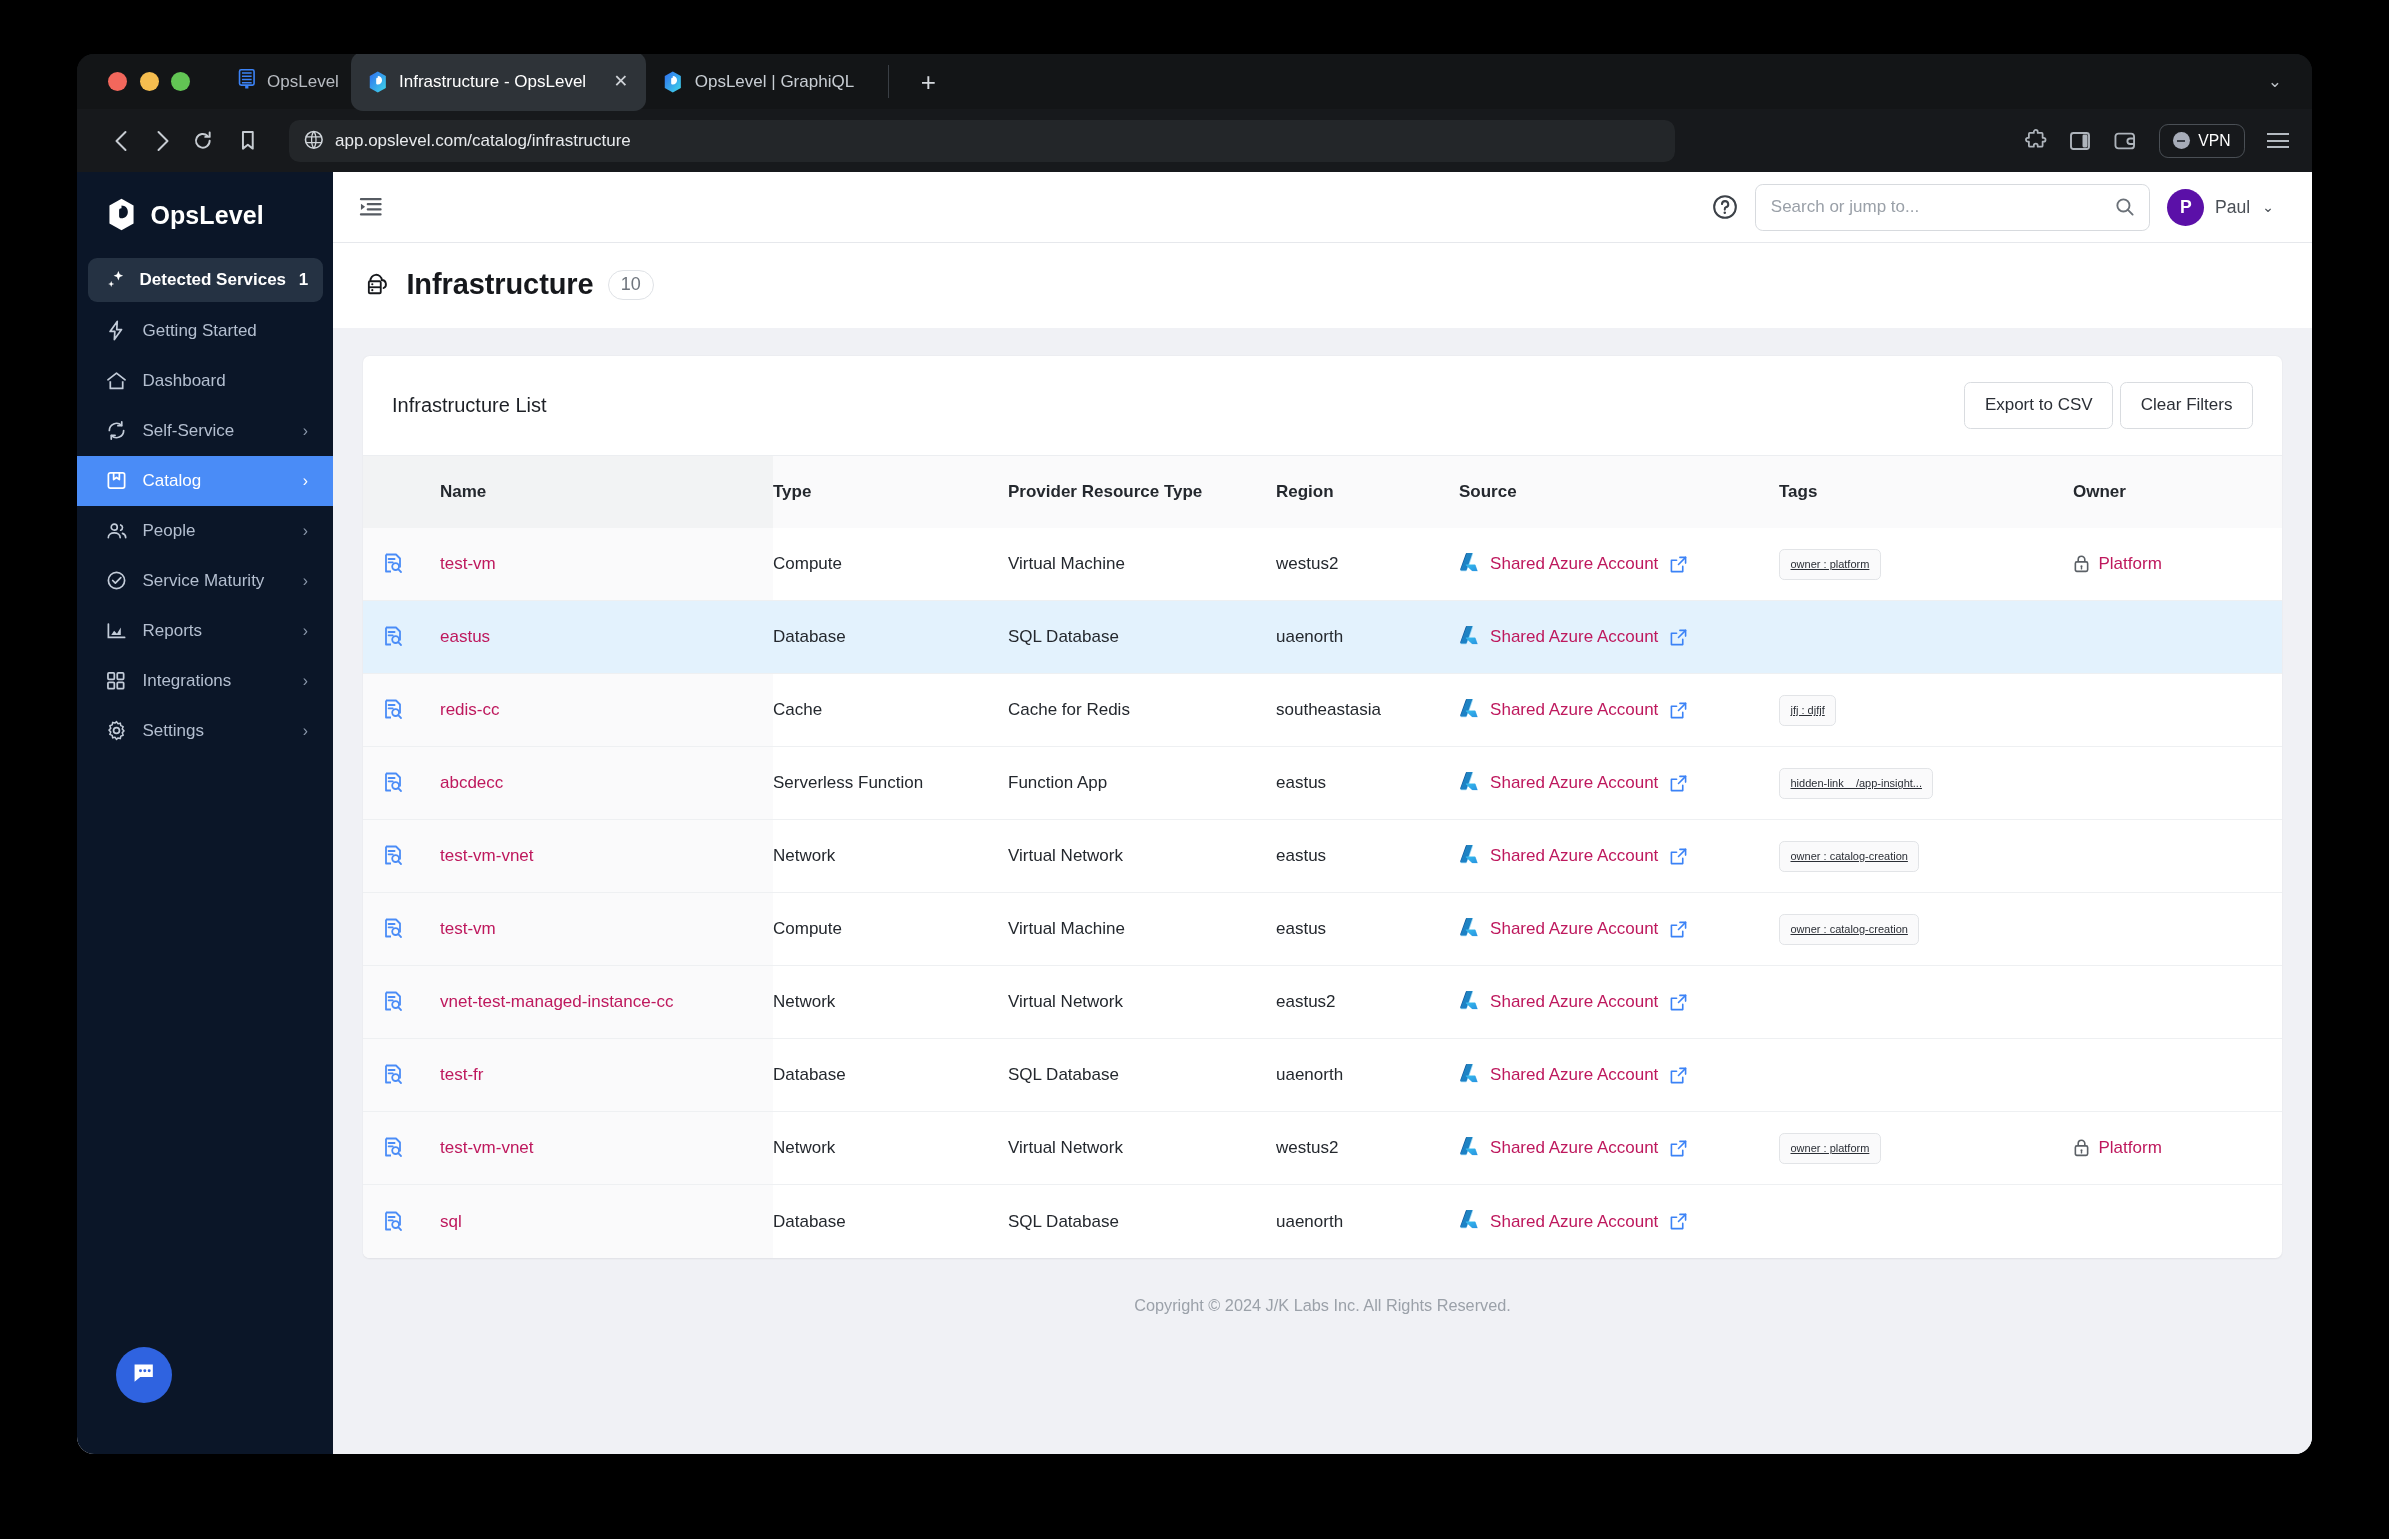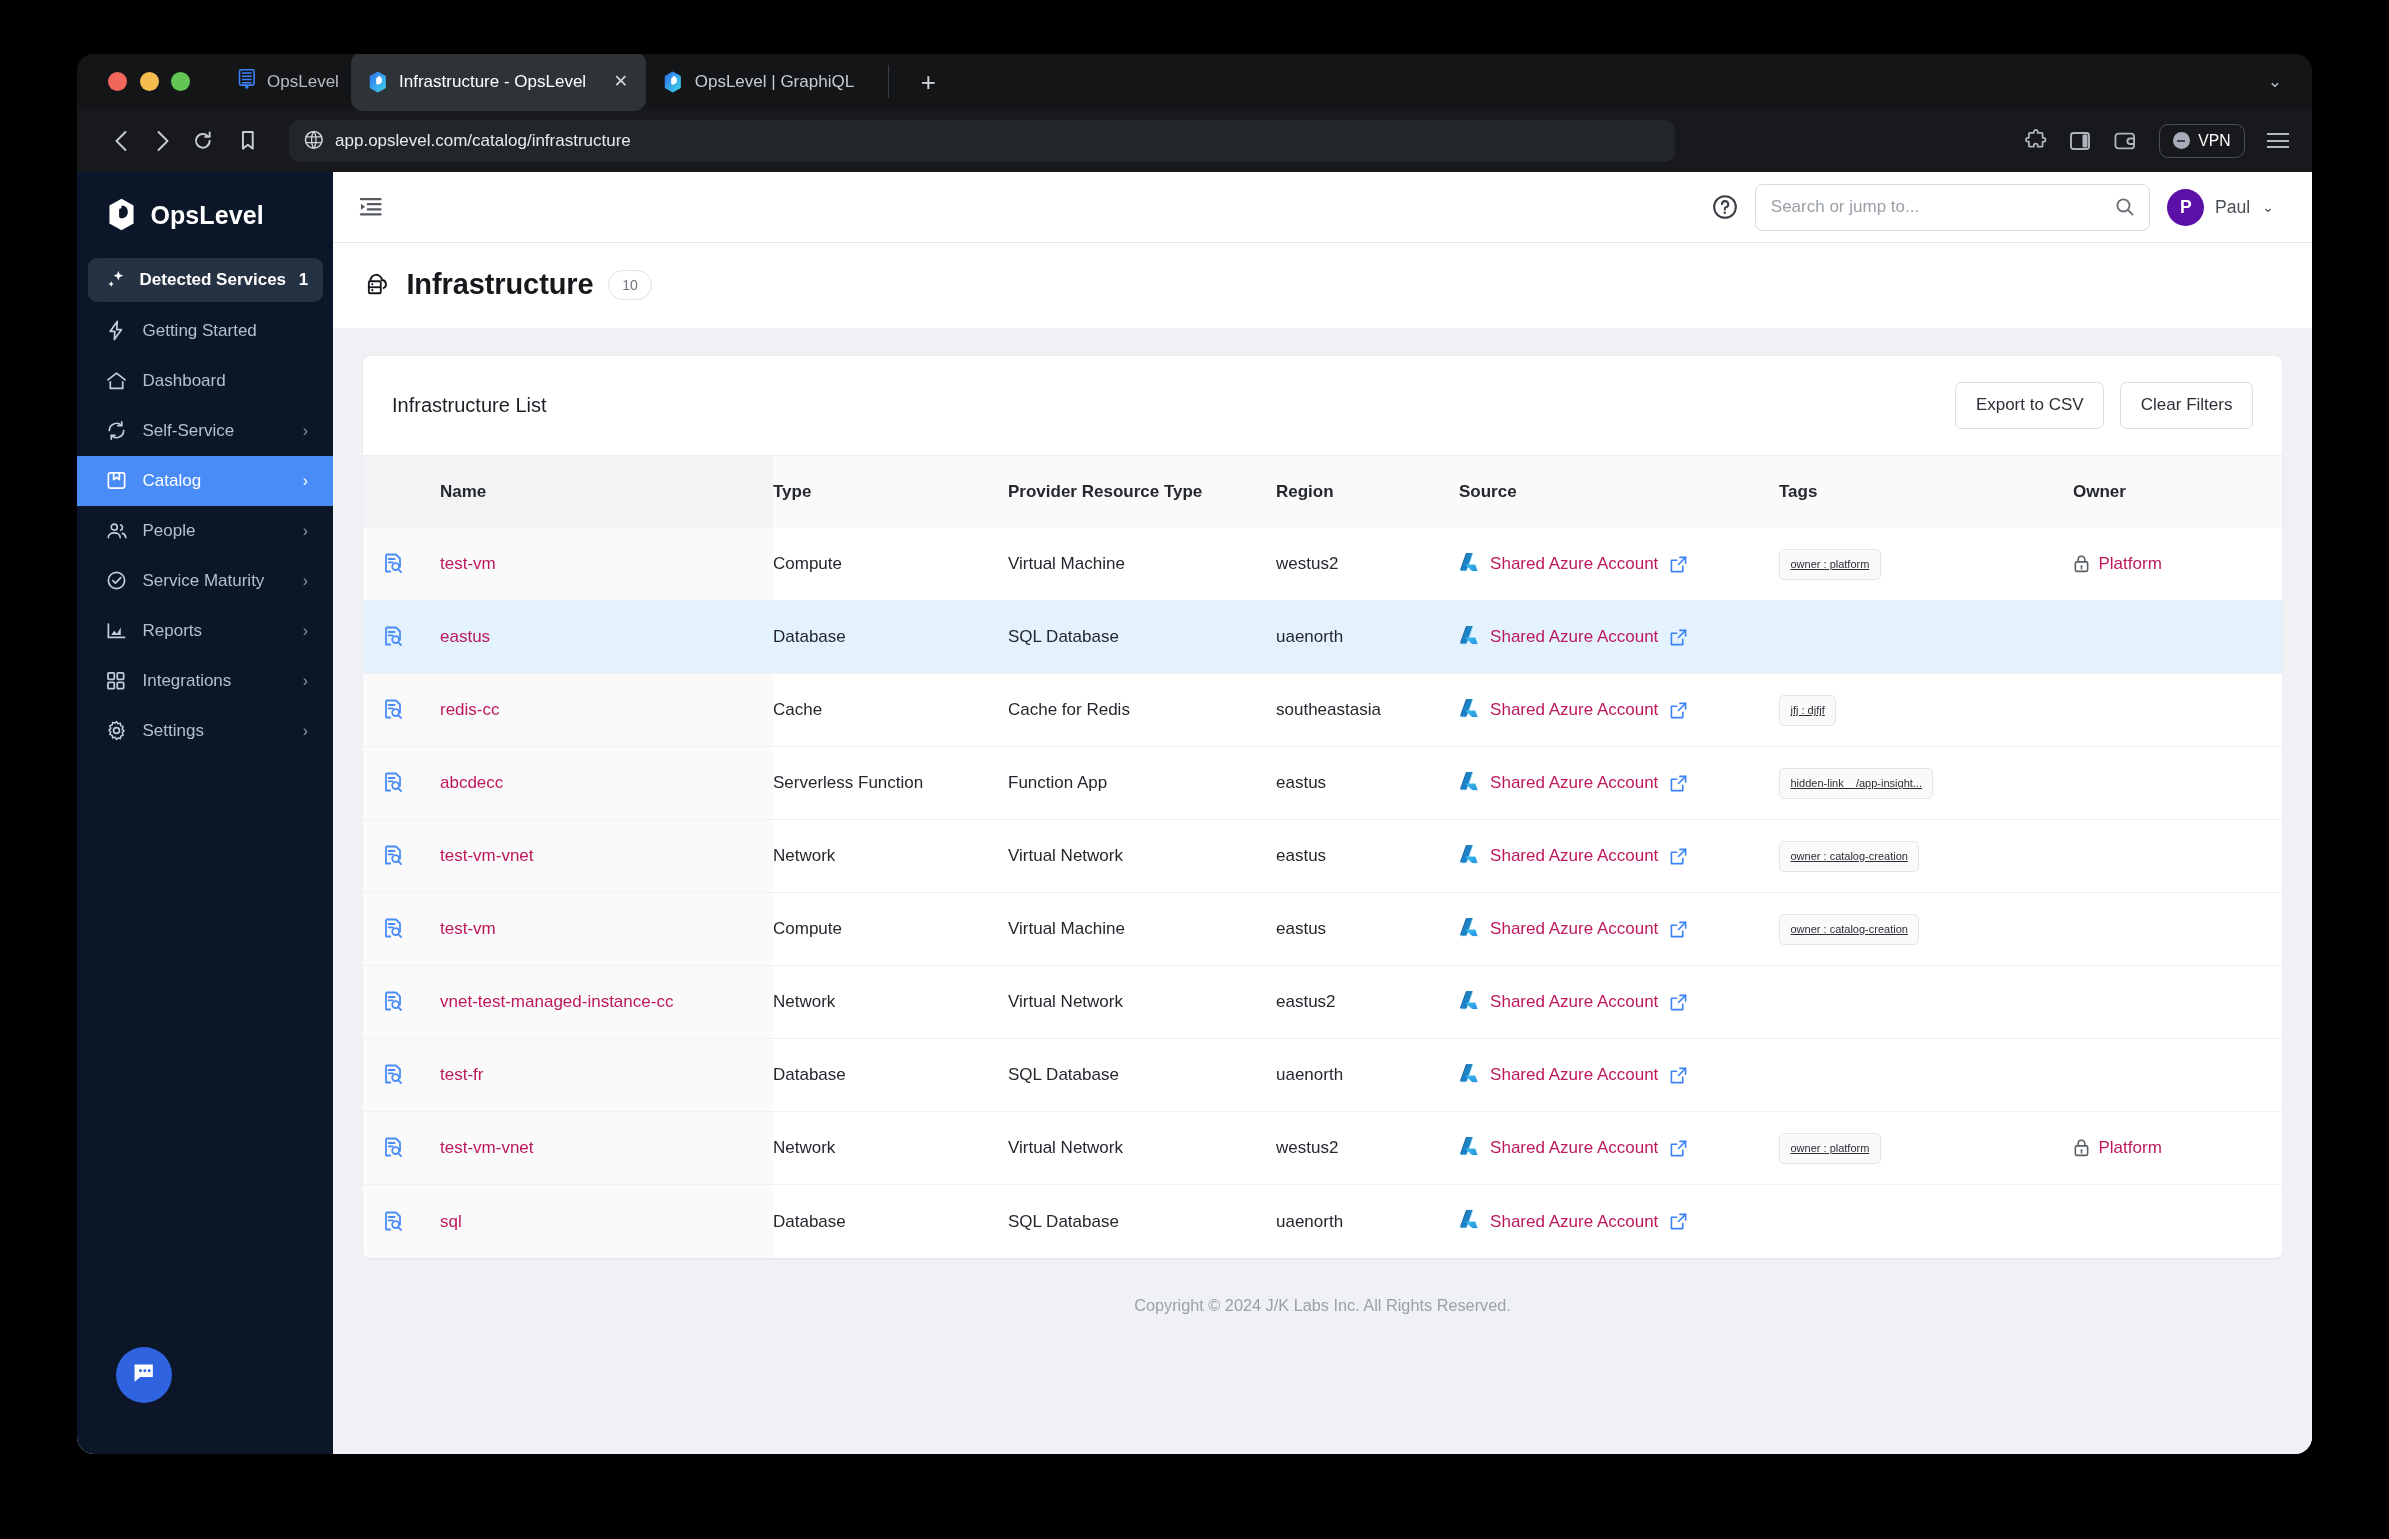--- a/index.html
+++ b/index.html
@@ -223,42 +223,42 @@
     display: flex; align-items: center; gap: 14.4px;
     flex: none;
   }
   .pagehead h1 {
     font-size: 29px; font-weight: 700; color: #16181c; letter-spacing: -0.1px;
   }
   .count-pill {
     min-width: 44px; height: 30px; padding: 0 11.8px;
     border: 1.3px solid #dfe2e6; border-radius: 15.7px;
     display: flex; align-items: center; justify-content: center;
-    color: #6f757d; font-size: 14px;
+    color: #6f757d; font-size: 18px;
   }
 
   .content {
     flex: 1;
     padding: 27.4px 30px 0 30px;
     overflow: hidden;
     position: relative;
   }
   .card {
     background: #ffffff;
     border-radius: 6.5px;
     box-shadow: 0 0.7px 2px rgba(15,20,30,.07);
     overflow: hidden;
   }
   .card-head {
     display: flex; align-items: center;
     padding: 26px 29px;
     border-bottom: 1.3px solid #eceef1;
   }
   .card-title { font-size: 20px; color: #1d2026; font-weight: 400; }
-  .card-actions { margin-left: auto; display: flex; gap: 16px; }
+  .card-actions { margin-left: auto; display: flex; gap: 7px; }
   .btn {
     height: 47px; padding: 0 19.6px;
     border: 1.3px solid #d9dce0; border-radius: 6.5px;
     background: #fff; color: #2b2f36; font-size: 17px;
     display: flex; align-items: center; justify-content: center;
     white-space: nowrap;
   }
 
   
   table.infra {

